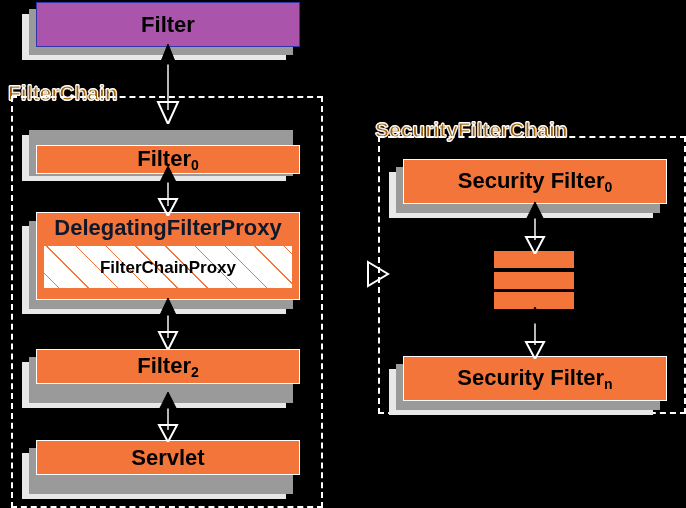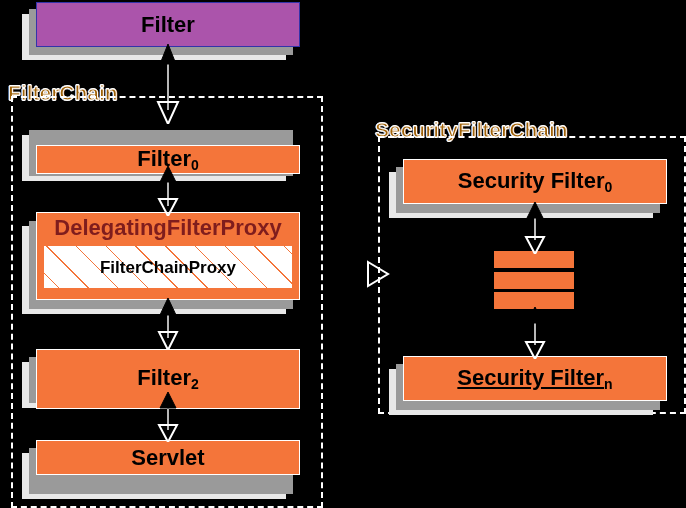--- a/index.html
+++ b/index.html
@@ -73,21 +73,21 @@
     font-weight:700;
   }
 
   
   .dfp-title{
     position:absolute;
     left:0;right:0;top:4px;
     text-align:center;
     font-size:22px;
     font-weight:700;
-    color:#7f1d1d;
+    color:#0f172a;
     line-height:1;
   }
   .hatch-box{
     position:absolute;
     left:6px;right:6px;
     top:32px;height:44px;
     box-sizing:border-box;
     border:1px solid #f4753a;
     background:
       repeating-linear-gradient(45deg,
@@ -159,21 +159,21 @@
   </div>
 
   <svg class="arrow" style="left:152px;top:298px;width:32px;height:52px;" viewBox="0 0 32 52">
     <line x1="16" y1="8" x2="16" y2="40" stroke="#b8b8b8" stroke-width="2"></line>
     <polygon points="16,0 8,17 24,17" fill="#000000" stroke="#000000" stroke-width="1"></polygon>
     <polygon points="16,52 7,34 25,34" fill="none" stroke="#ffffff" stroke-width="2"></polygon>
   </svg>
 
   <div class="shadow-far" style="left:22px;top:362px;width:264px;height:46px;"></div>
   <div class="shadow-near" style="left:29px;top:357px;width:264px;height:46px;"></div>
-  <div class="node orange" style="left:36px;top:349px;width:264px;height:60px;">
+  <div class="node orange" style="left:36px;top:349px;width:264px;height:35px;">
     <span class="node-label">
       <span>Filter</span><span class="sub">2</span>
     </span>
   </div>
 
   <svg class="arrow" style="left:152px;top:392px;width:32px;height:50px;" viewBox="0 0 32 50">
     <line x1="16" y1="8" x2="16" y2="38" stroke="#b8b8b8" stroke-width="2"></line>
     <polygon points="16,0 8,16 24,16" fill="#000000" stroke="#000000" stroke-width="1"></polygon>
     <polygon points="16,50 7,33 25,33" fill="none" stroke="#ffffff" stroke-width="2"></polygon>
   </svg>
@@ -212,19 +212,19 @@
   </div>
 
   <svg class="arrow" style="left:519px;top:307px;width:32px;height:52px;" viewBox="0 0 32 52">
     <line x1="16" y1="8" x2="16" y2="38" stroke="#b8b8b8" stroke-width="2"></line>
     <polygon points="16,0 8,16 24,16" fill="#000000" stroke="#000000" stroke-width="1"></polygon>
     <polygon points="16,52 7,35 25,35" fill="none" stroke="#ffffff" stroke-width="2"></polygon>
   </svg>
 
   <div class="shadow-far" style="left:389px;top:369px;width:264px;height:46px;"></div>
   <div class="shadow-near" style="left:396px;top:364px;width:264px;height:46px;"></div>
-  <div class="node orange" style="left:403px;top:356px;width:264px;height:45px;text-decoration:underline;">
+  <div class="node orange" style="left:403px;top:356px;width:264px;height:45px;">
     <span class="node-label">
       <span>Security Filter</span><span class="sub">n</span>
     </span>
   </div>
 
 </div>
 
 </body></html>

